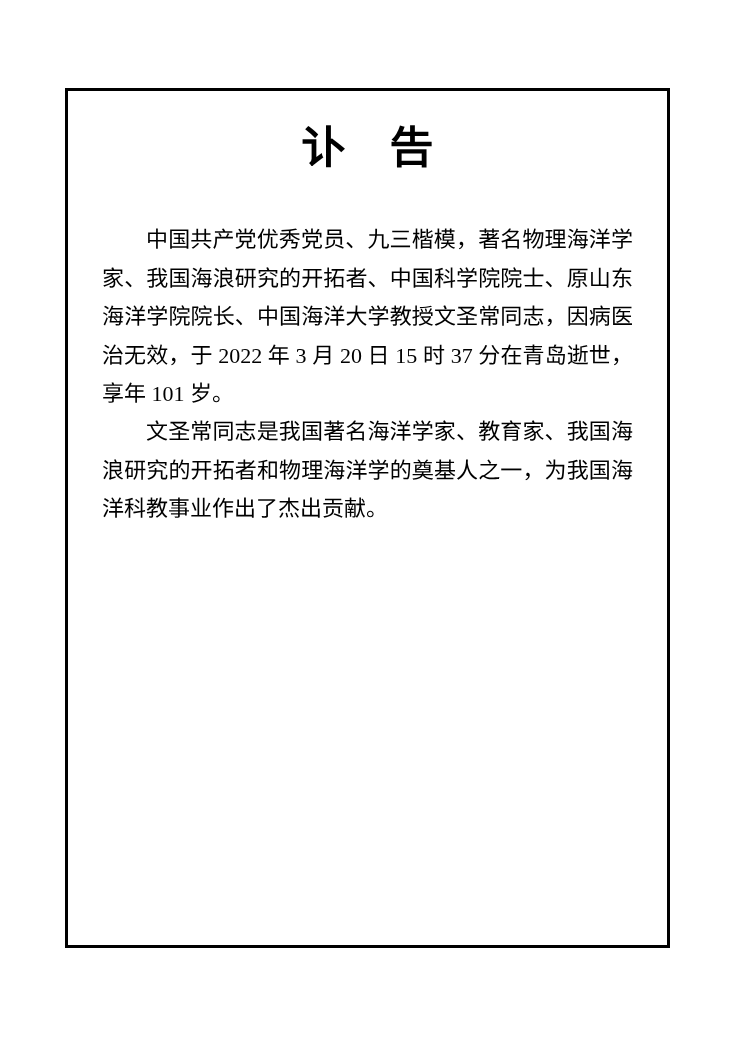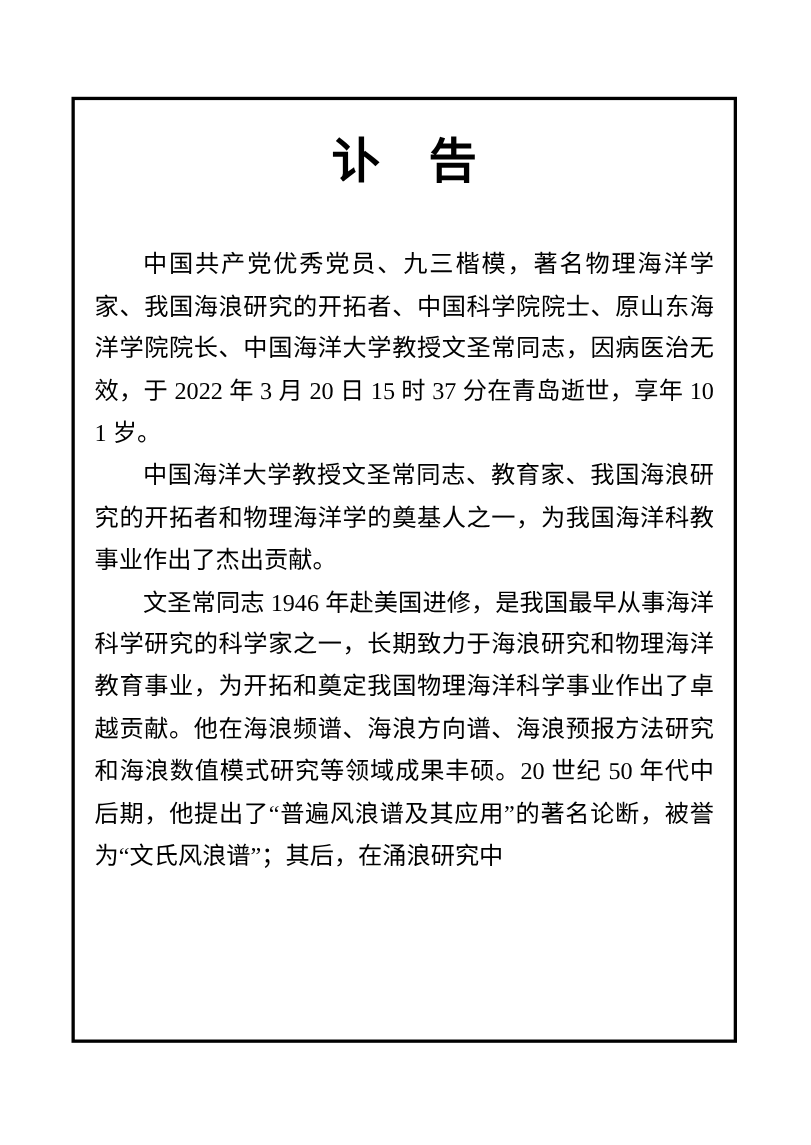--- a/index.html
+++ b/index.html
@@ -29,38 +29,37 @@
     margin: 33px 0 0 0;
     text-align: center;
     font-family: "Liberation Sans", "DejaVu Sans", sans-serif;
     font-weight: bold;
     font-size: 44px;
     line-height: 1.1;
     color: #000000;
   }
   .doc-body {
     margin-top: 49px;
-    padding: 0 18px;
+    padding: 0 34px;
     font-family: "Liberation Serif", "DejaVu Serif", serif;
     font-size: 22px;
     line-height: 38.4px;
     text-align: justify;
     color: #000000;
   }
   .doc-body p {
     margin: 0;
     text-indent: 2em;
     word-break: break-all;
   }
 </style>
 </head>
 <body>
 
 <div class="page">
   <div class="frame">
     <h1 class="doc-title">讣　告</h1>
     <div class="doc-body">
       <p>中国共产党优秀党员、九三楷模，著名物理海洋学家、我国海浪研究的开拓者、中国科学院院士、原山东海洋学院院长、中国海洋大学教授文圣常同志，因病医治无效，于 2022 年 3 月 20 日 15 时 37 分在青岛逝世，享年 101 岁。</p>
-      <p>中国海洋大学教授文圣常同志、教育家、我国海浪研究的开拓者和物理海洋学的奠基人之一，为我国海洋科教事业作出了杰出贡献。</p>
-      <p>文圣常同志 1946 年赴美国进修，是我国最早从事海洋科学研究的科学家之一，长期致力于海浪研究和物理海洋教育事业，为开拓和奠定我国物理海洋科学事业作出了卓越贡献。他在海浪频谱、海浪方向谱、海浪预报方法研究和海浪数值模式研究等领域成果丰硕。20 世纪 50 年代中后期，他提出了“普遍风浪谱及其应用”的著名论断，被誉为“文氏风浪谱”；其后，在涌浪研究中</p>
+      <p>文圣常同志是我国著名海洋学家、教育家、我国海浪研究的开拓者和物理海洋学的奠基人之一，为我国海洋科教事业作出了杰出贡献。</p>
     </div>
   </div>
 </div>
 
 </body></html>

